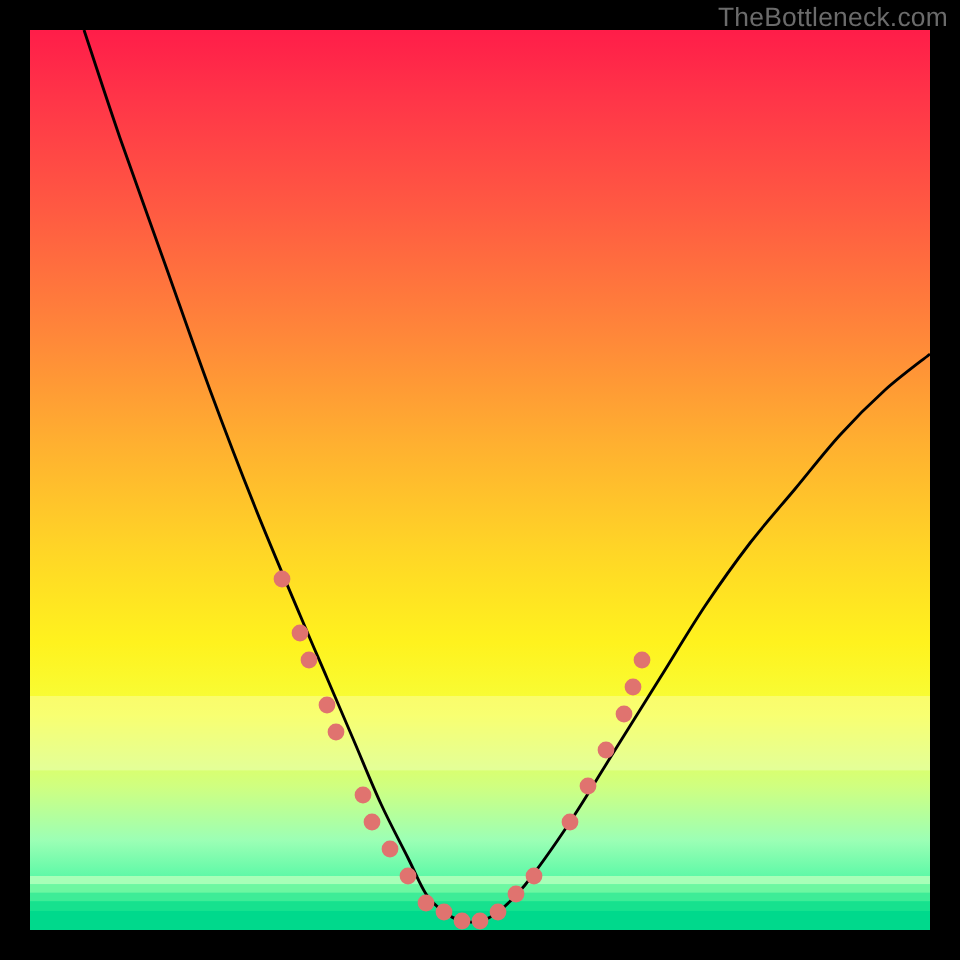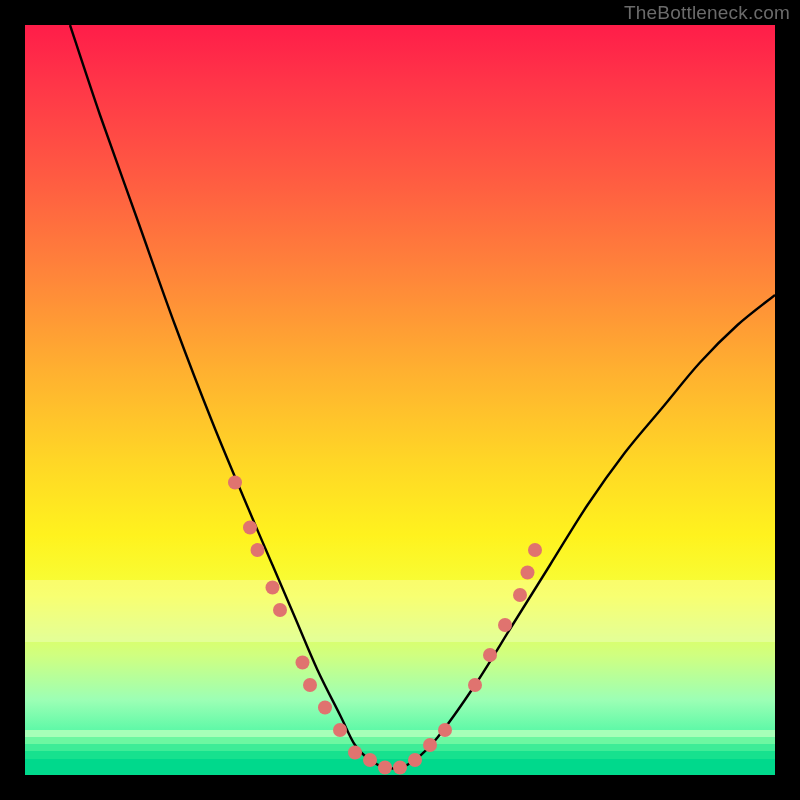--- a/index.html
+++ b/index.html
@@ -49,21 +49,21 @@
   .green-stripe {
     position: absolute;
     left: 0;
     width: 100%;
   }
   .watermark {
     position: absolute;
     top: 2px;
     right: 10px;
     color: #6b6b6b;
-    font-size: 19px;
+    font-size: 22px;
     font-weight: 500;
     letter-spacing: 0.2px;
     user-select: none;
   }
   svg.curve {
     position: absolute;
     top: 0;
     left: 0;
     width: 750px;
     height: 750px;

